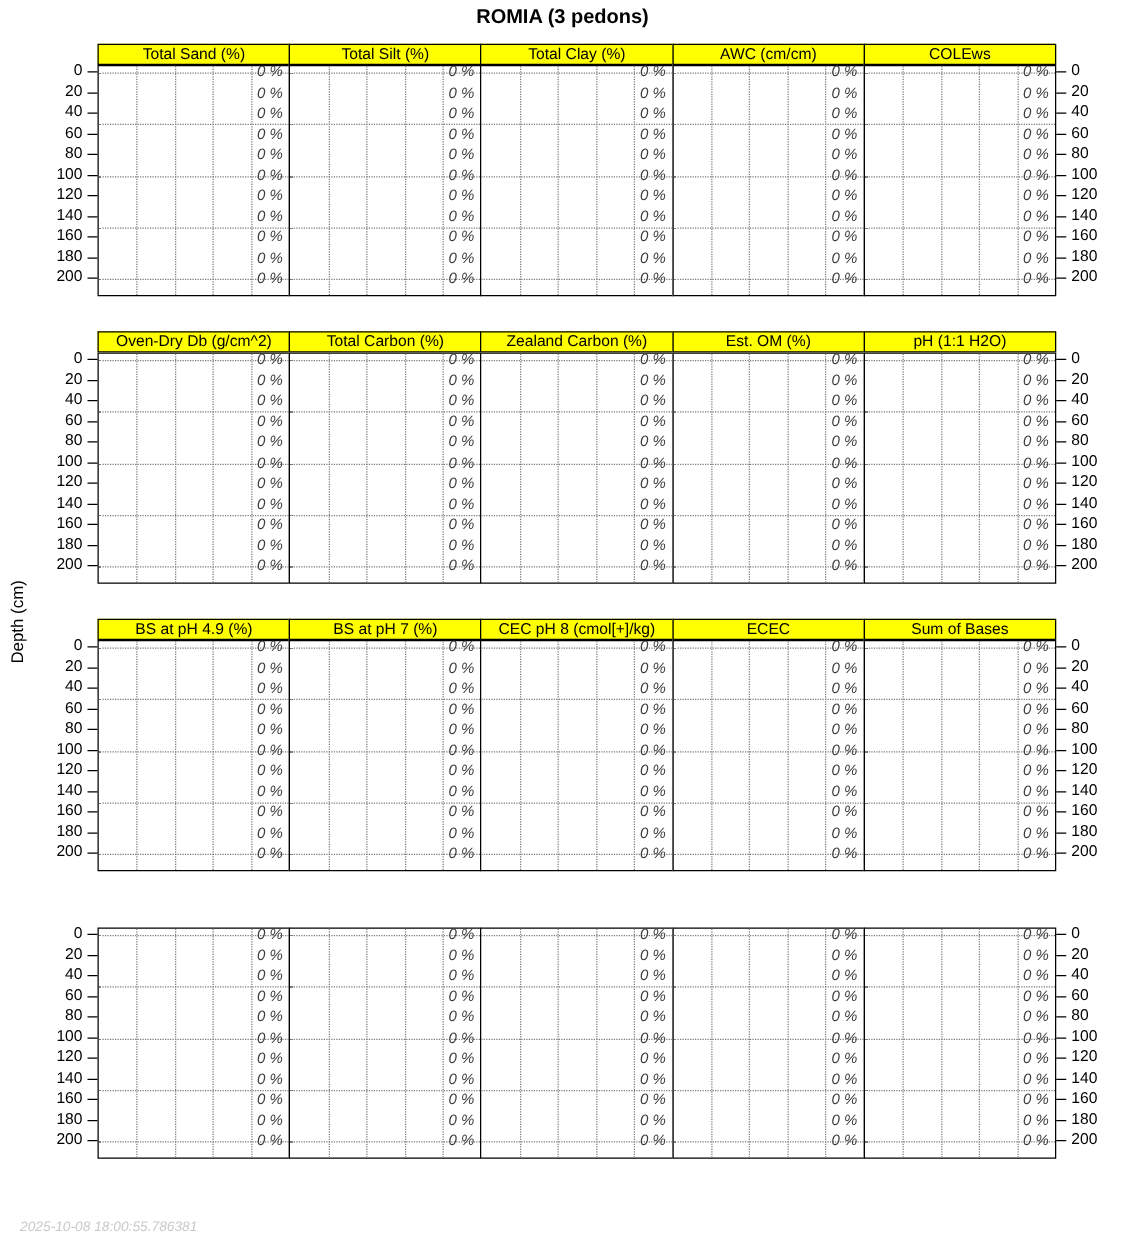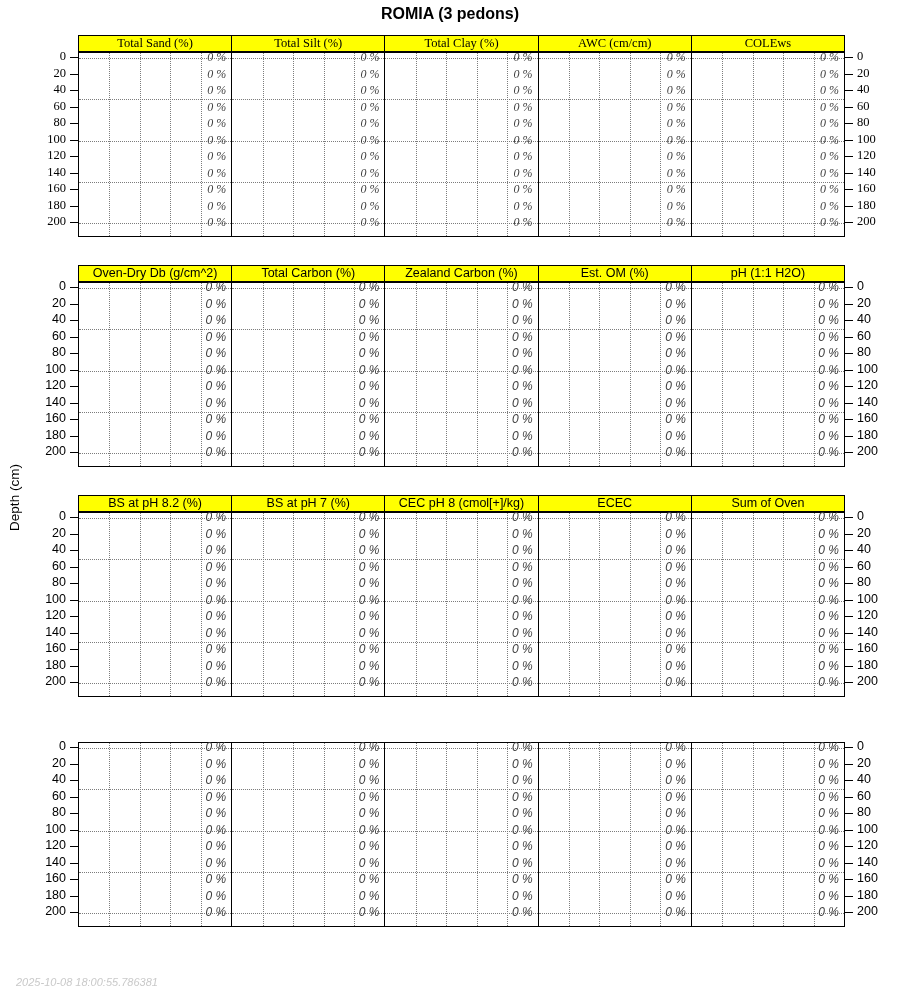--- a/index.html
+++ b/index.html
@@ -31,21 +31,21 @@
   .ticklab.left{text-align:right;}
   .ticklab.right{text-align:left;}
 </style>
 </head>
 <body>
 
 <div id="stage">
   <div class="title">ROMIA (3 pedons)</div>
   <div class="ylab">Depth (cm)</div>
   <div id="rows-host">
-      <div class="panel-row" style="top: 35px; height: 202px; font-family: Liberation Serif, serif;">
+      <div class="panel-row" style="top: 35px; height: 202px;">
         <div class="striprow" style="left: 78px; top: 0px; width: 767px; height: 17px;">
           <div class="strip" style="background: rgb(255, 255, 0);">Total Sand (%)</div>
           <div class="strip" style="background: rgb(255, 255, 0);">Total Silt (%)</div>
           <div class="strip" style="background: rgb(255, 255, 0);">Total Clay (%)</div>
           <div class="strip" style="background: rgb(255, 255, 0);">AWC (cm/cm)</div>
           <div class="strip" style="background: rgb(255, 255, 0);">COLEws</div>
         </div>
         <div class="panels" style="left: 78px; top: 17px; width: 767px; height: 185px;">
           <div class="panel">
             <div class="vgrid" style="left: 20%;"></div>
@@ -363,25 +363,25 @@
         <div class="ticklab left" style="left: 36px; top: 162.5px;">180</div>
         <div class="tick" style="left: 845px; top: 170.5px;"></div>
         <div class="ticklab right" style="left: 857px; top: 162.5px;">180</div>
         <div class="tick" style="left: 70px; top: 187px;"></div>
         <div class="ticklab left" style="left: 36px; top: 179px;">200</div>
         <div class="tick" style="left: 845px; top: 187px;"></div>
         <div class="ticklab right" style="left: 857px; top: 179px;">200</div>
       </div>
       <div class="panel-row" style="top: 495px; height: 202px;">
         <div class="striprow" style="left: 78px; top: 0px; width: 767px; height: 17px;">
-          <div class="strip" style="background: rgb(255, 255, 0);">BS at pH 8.2 (%)</div>
+          <div class="strip" style="background: rgb(255, 255, 0);">BS at pH 4.9 (%)</div>
           <div class="strip" style="background: rgb(255, 255, 0);">BS at pH 7 (%)</div>
           <div class="strip" style="background: rgb(255, 255, 0);">CEC pH 8 (cmol[+]/kg)</div>
           <div class="strip" style="background: rgb(255, 255, 0);">ECEC</div>
-          <div class="strip" style="background: rgb(255, 255, 0);">Sum of Oven</div>
+          <div class="strip" style="background: rgb(255, 255, 0);">Sum of Bases</div>
         </div>
         <div class="panels" style="left: 78px; top: 17px; width: 767px; height: 185px;">
           <div class="panel">
             <div class="vgrid" style="left: 20%;"></div>
             <div class="vgrid" style="left: 40%;"></div>
             <div class="vgrid" style="left: 60%;"></div>
             <div class="vgrid" style="left: 80%;"></div>
             <div class="hgrid" style="top: 5px;"></div>
             <div class="hgrid" style="top: 46.25px;"></div>
             <div class="hgrid" style="top: 87.5px;"></div>

